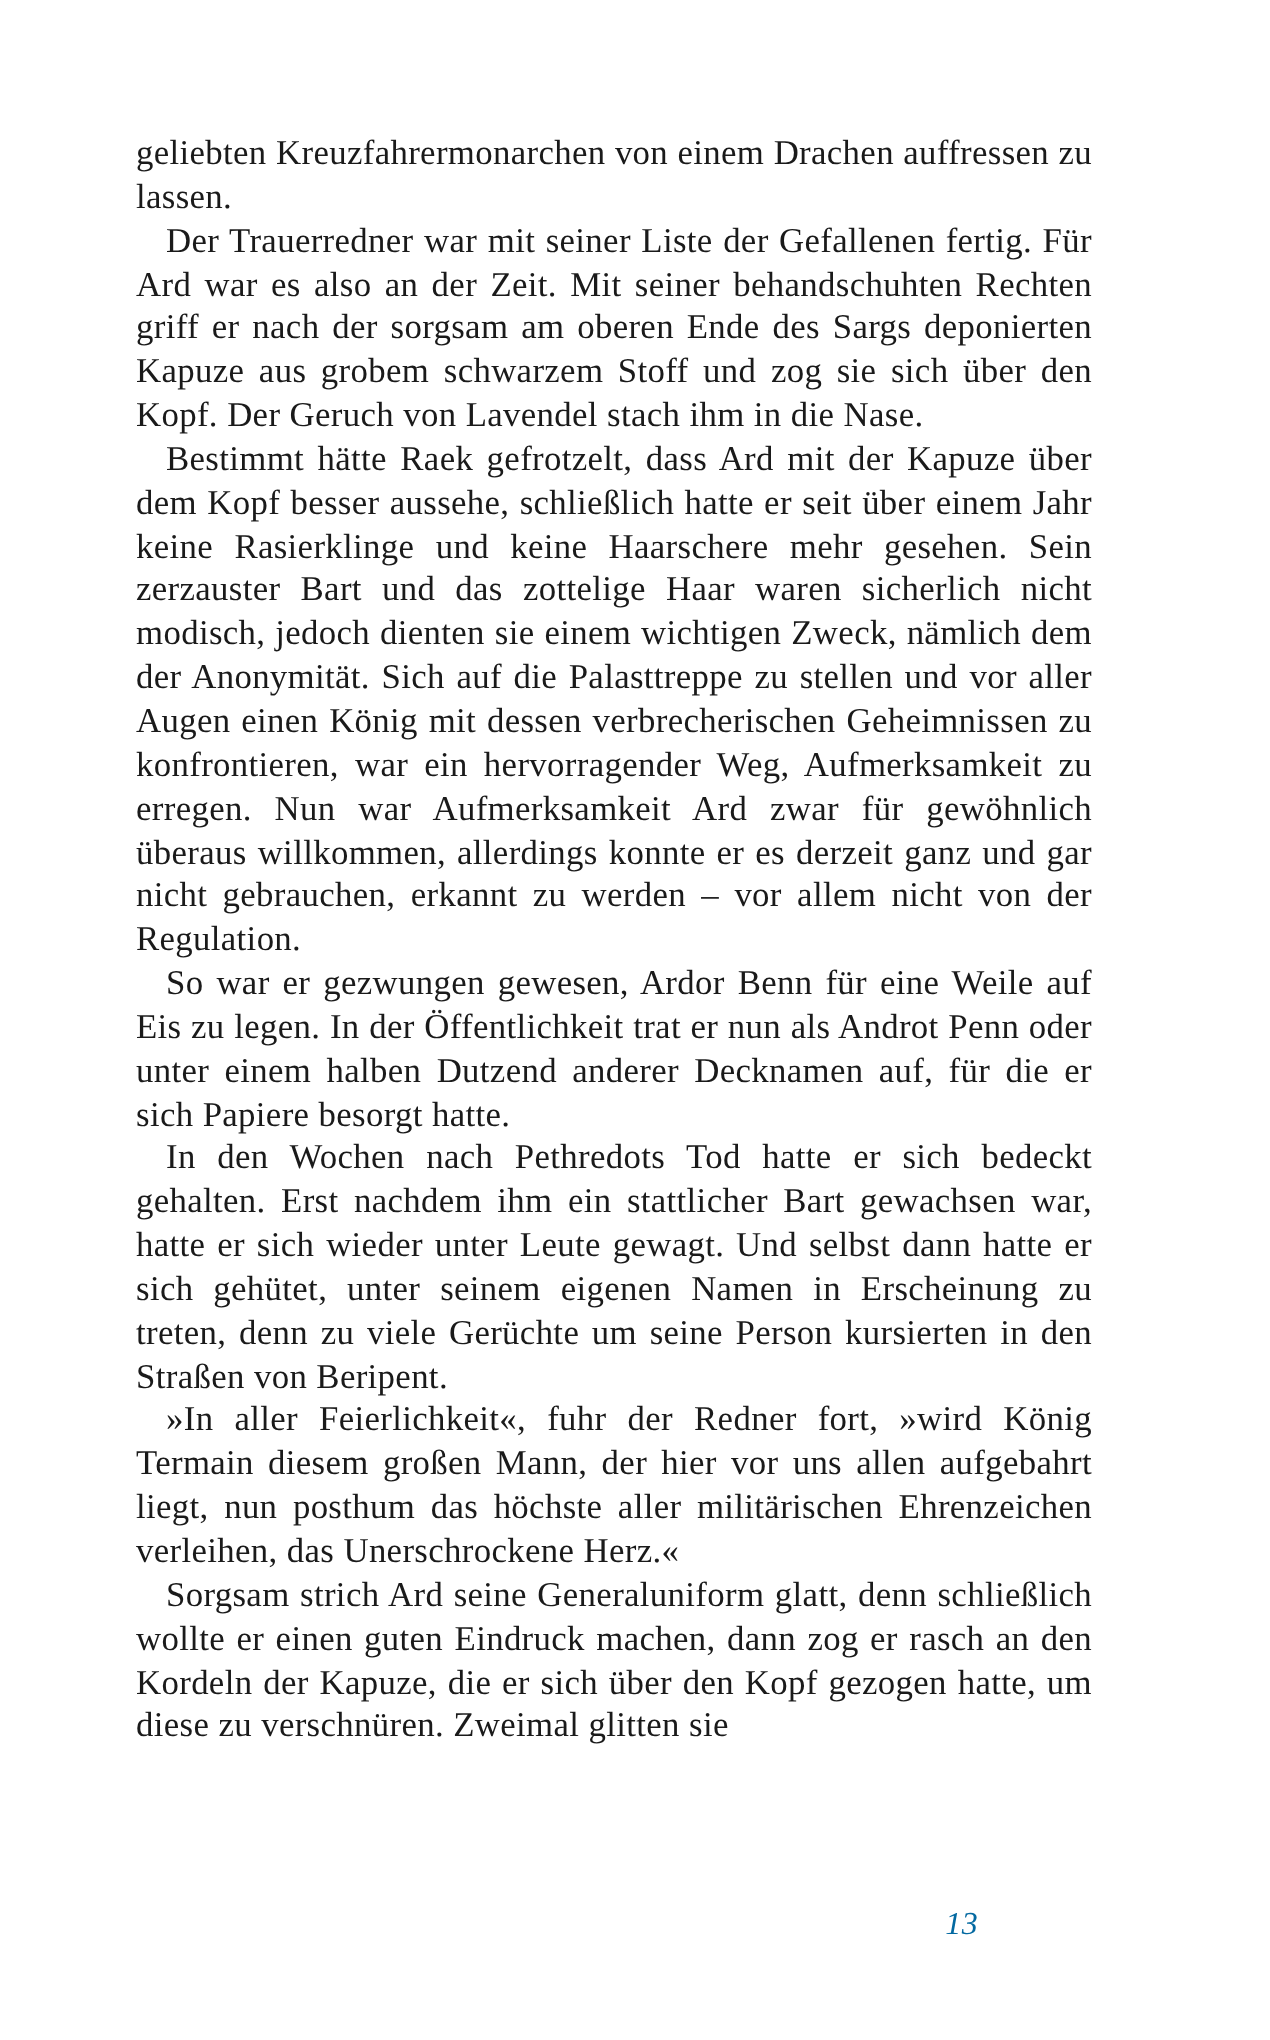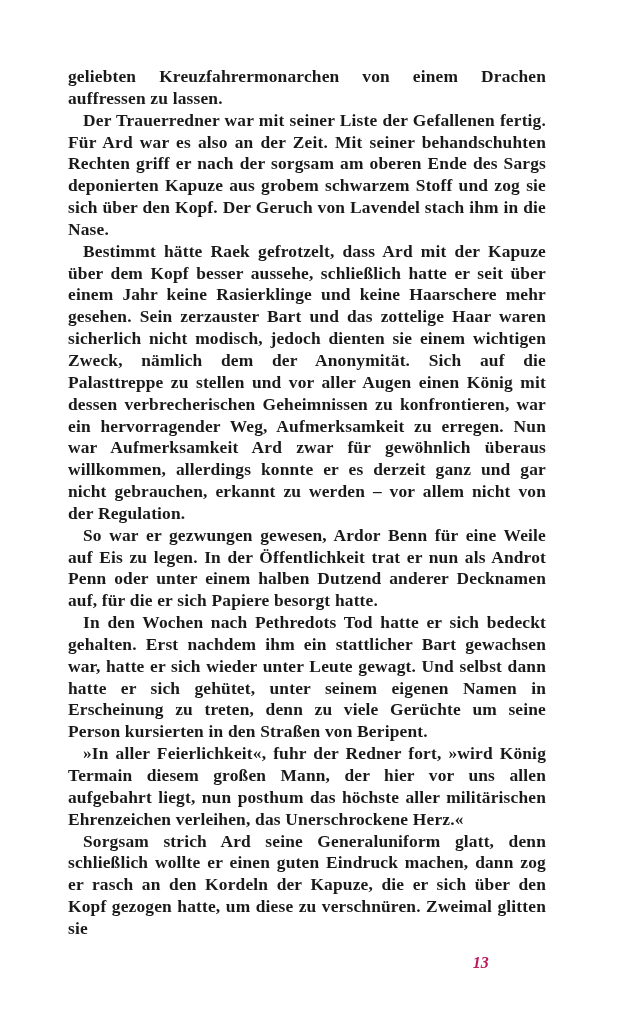--- a/index.html
+++ b/index.html
@@ -13,21 +13,20 @@
     overflow: hidden;
     font-family: "Liberation Serif", "DejaVu Serif", serif;
     color: #1a1a1a;
   }
   .page {
     position: relative;
     width: 517px;
     height: 1020px;
     background: #ffffff;
     box-sizing: border-box;
-    font-weight: bold;
   }
   .text-block {
     position: absolute;
     left: 68px;
     top: 66px;
     width: 478px;
   }
   .para {
     margin: 0;
     text-align: justify;
@@ -45,21 +44,21 @@
   .para:last-child {
     
   }
   .page-number {
     position: absolute;
     right: 28px;
     bottom: 48px;
     font-family: "Liberation Serif", "DejaVu Serif", serif;
     font-style: italic;
     font-size: 16px;
-    color: #be185d;
+    color: #0369a1;
     letter-spacing: 0.01em;
   }
 </style>
 </head>
 <body>
 
 <div class="page">
 
   <div class="text-block">
     <p class="para">geliebten Kreuzfahrermonarchen von einem Drachen auffressen zu lassen.</p>

